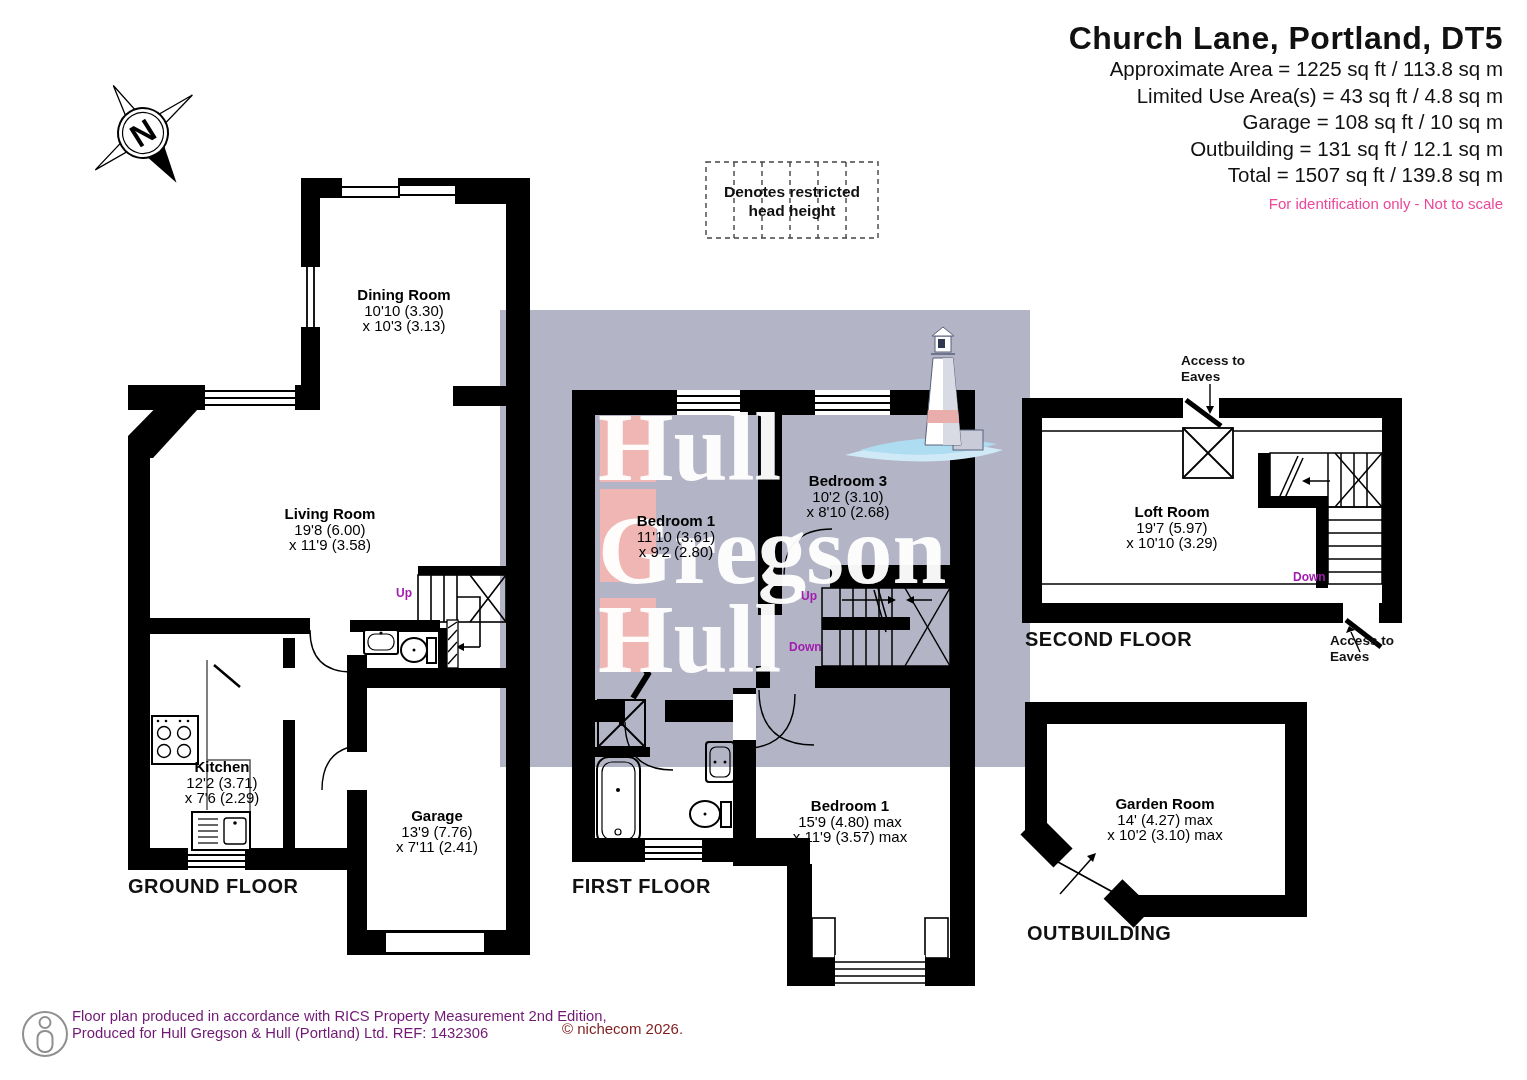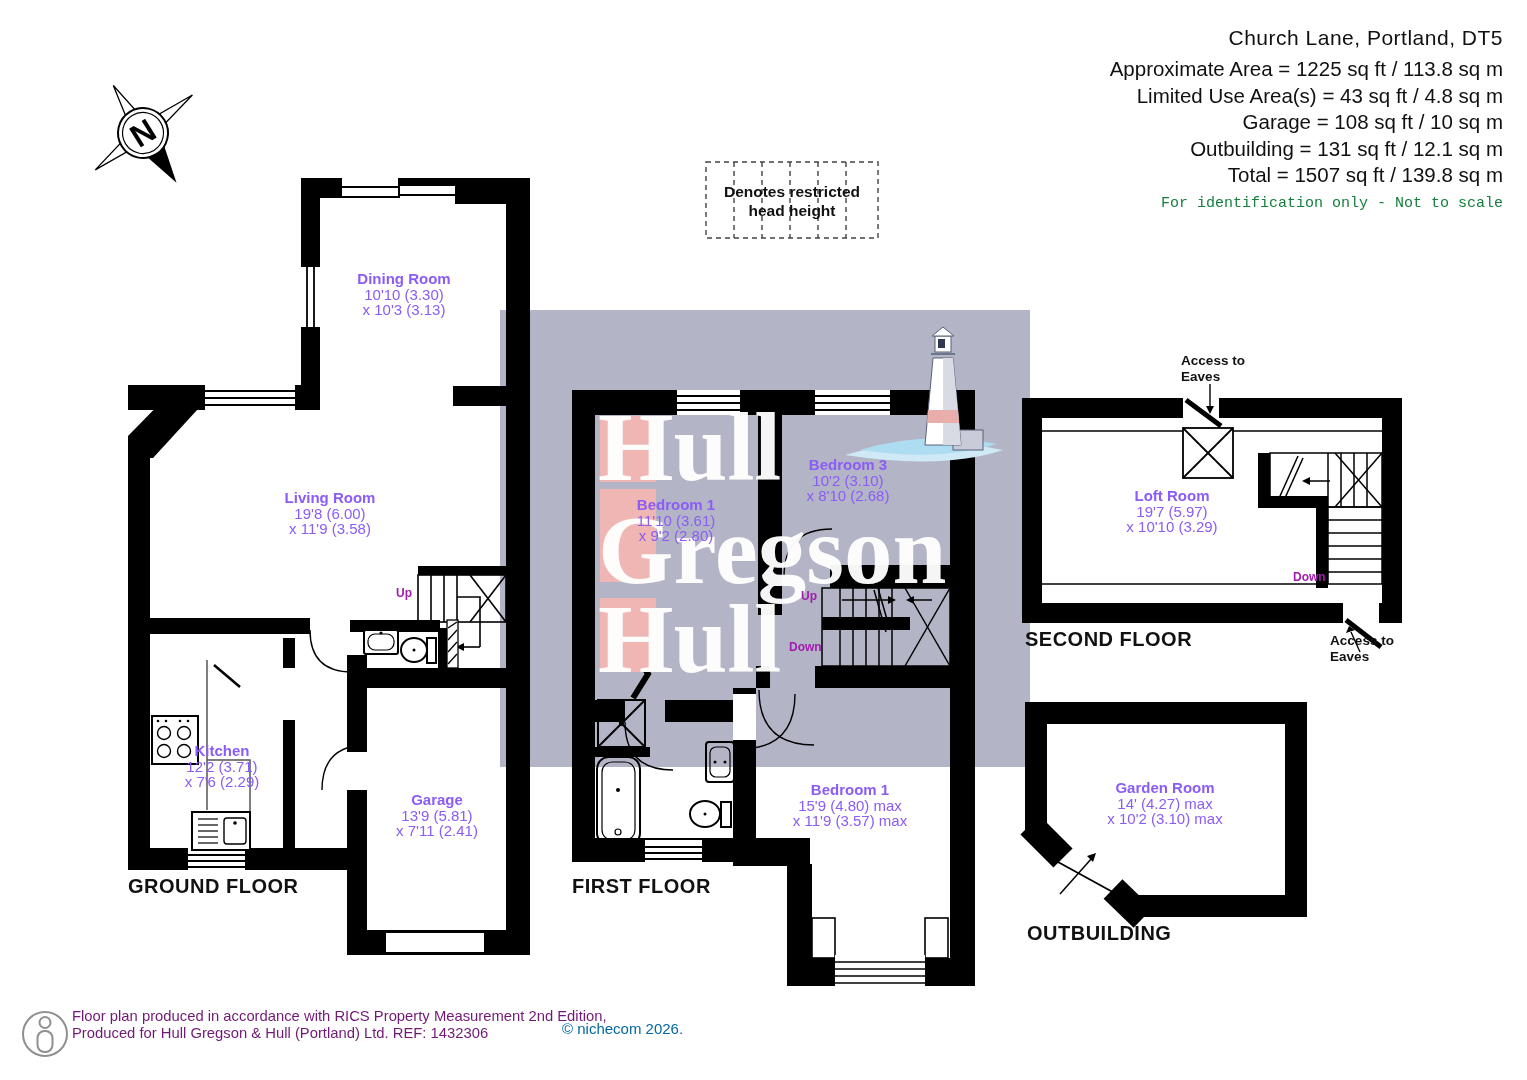--- a/index.html
+++ b/index.html
@@ -2,37 +2,37 @@
 <html><head>
 <meta charset="utf-8">
 <style>
   html,body{margin:0;padding:0;background:#fff;}
   #stage{position:relative;width:1527px;height:1080px;background:#fff;overflow:hidden;
          font-family:"Liberation Sans",sans-serif;color:#111;}
   .abs{position:absolute;}
   svg{display:block;}
   
   #header{right:24px;top:20px;text-align:right;}
-  #title{font-size:21px;font-weight:normal;letter-spacing:.5px;line-height:36px;margin-left:6px;}
+  #title{font-size:32px;font-weight:bold;letter-spacing:.5px;line-height:36px;margin-left:6px;}
   .area-line{font-size:20.5px;line-height:26.5px;}
-  #scale-note{font-size:15px;margin-top:6px;color:#15803d;font-family:Liberation Mono, monospace;}
+  #scale-note{font-size:15px;margin-top:6px;color:#ec4899;}
   
   #legend-text{left:792px;top:182px;transform:translate(-50%,0);text-align:center;
     font-size:15.5px;font-weight:bold;line-height:19px;width:180px;}
   
   .room-label{transform:translate(-50%,-50%);text-align:center;font-size:15px;
-    line-height:15.5px;white-space:nowrap;color:#8b5cf6;}
+    line-height:15.5px;white-space:nowrap;color:#000000;margin-top:16px;}
   .room-label .rn{font-weight:bold;}
   .floor-label{font-size:20px;font-weight:bold;letter-spacing:.5px;color:#111;white-space:nowrap;}
   .small-label{font-size:12px;font-weight:bold;color:#a21caf;white-space:nowrap;}
   .eaves-label{transform:translate(-50%,0);font-size:13.5px;
     font-weight:bold;line-height:16px;white-space:nowrap;}
   
   #footer-text{left:72px;top:1008px;font-size:14.8px;line-height:16.5px;color:#701a75;}
-  #copyright{left:562px;top:1020px;font-size:15px;color:#0369a1;}
+  #copyright{left:562px;top:1020px;font-size:15px;color:#7f1d1d;}
 </style>
 </head>
 <body>
 
 <div id="stage">
 
   <svg class="abs" style="left:0;top:0" width="1527" height="1080" viewBox="0 0 1527 1080">
 
     <rect x="500" y="310" width="530" height="457" fill="#b3b5c6"></rect>
 
@@ -379,21 +379,21 @@
     <div>19'8 (6.00)</div>
     <div>x 11'9 (3.58)</div>
   </div>
   <div class="abs room-label" style="left:222px;top:766px">
     <div class="rn">Kitchen</div>
     <div>12'2 (3.71)</div>
     <div>x 7'6 (2.29)</div>
   </div>
   <div class="abs room-label" style="left:437px;top:815px">
     <div class="rn">Garage</div>
-    <div>13'9 (5.81)</div>
+    <div>13'9 (7.76)</div>
     <div>x 7'11 (2.41)</div>
   </div>
   <div class="abs room-label" style="left:676px;top:520px">
     <div class="rn">Bedroom 1</div>
     <div>11'10 (3.61)</div>
     <div>x 9'2 (2.80)</div>
   </div>
   <div class="abs room-label" style="left:848px;top:480px">
     <div class="rn">Bedroom 3</div>
     <div>10'2 (3.10)</div>

